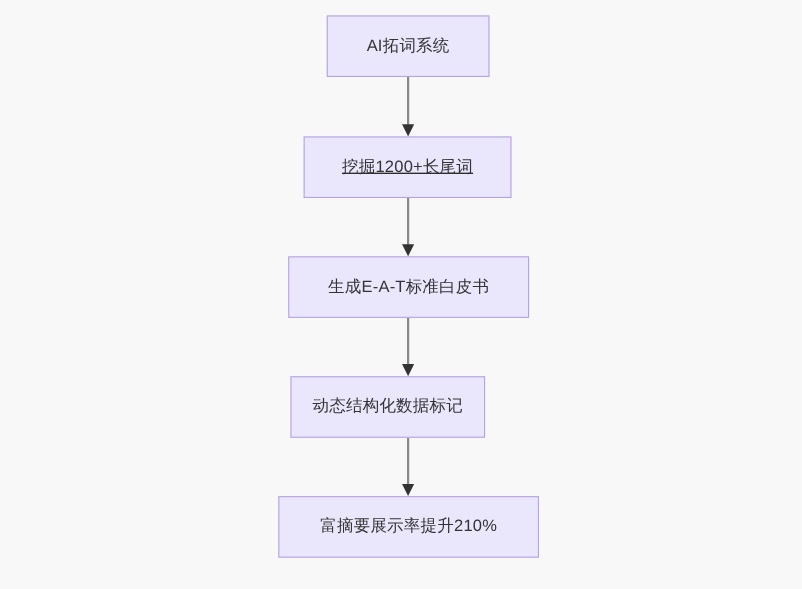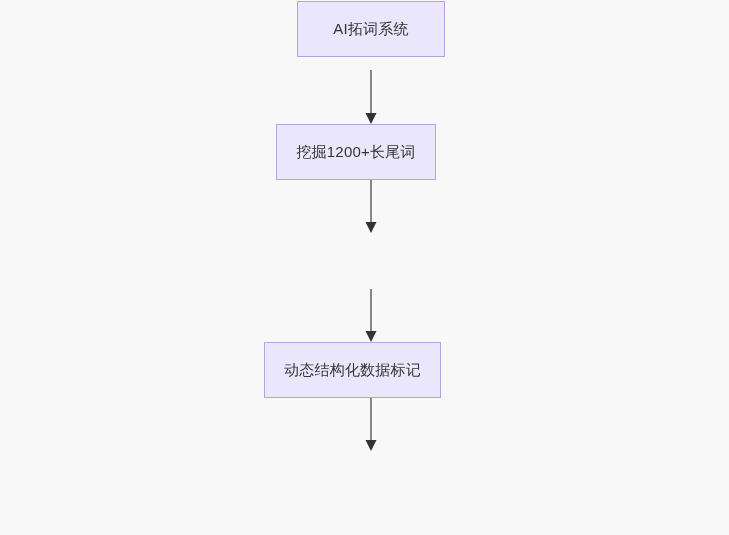--- a/index.html
+++ b/index.html
@@ -34,22 +34,22 @@
   .node-label {
     color: #333333;
     font-size: 15px;
     line-height: 1.2;
     letter-spacing: 0.2px;
     white-space: nowrap;
     text-align: center;
   }
 
   
-  #node-0 { left: 297px; top: 1px;  width: 148px; }
-  #node-1 { left: 276px; top: 124px; width: 160px; }
+  #node-0 { left: 297px; top: 14px;  width: 148px; }
+  #node-1 { left: 276px; top: 124px; width: 189px; text-decoration: underline; }
   #node-2 { left: 262px; top: 233px; width: 219px; }
   #node-3 { left: 264px; top: 342px; width: 177px; }
   #node-4 { left: 253px; top: 451px; width: 237px; }
 
   .edge {
     position: absolute;
     left: 0;
     top: 0;
     width: 729px;
     height: 535px;
@@ -96,19 +96,25 @@
   </svg>
 
   <div class="node" id="node-0">
     <span class="node-label">AI拓词系统</span>
   </div>
 
   <div class="node" id="node-1">
     <span class="node-label">挖掘1200+长尾词</span>
   </div>
 
+  <div class="node" id="node-2">
+    <span class="node-label">生成E-A-T标准白皮书</span>
+  </div>
 
   <div class="node" id="node-3">
     <span class="node-label">动态结构化数据标记</span>
   </div>
 
+  <div class="node" id="node-4">
+    <span class="node-label">富摘要展示率提升210%</span>
+  </div>
 
 </div>
 
 </body></html>

